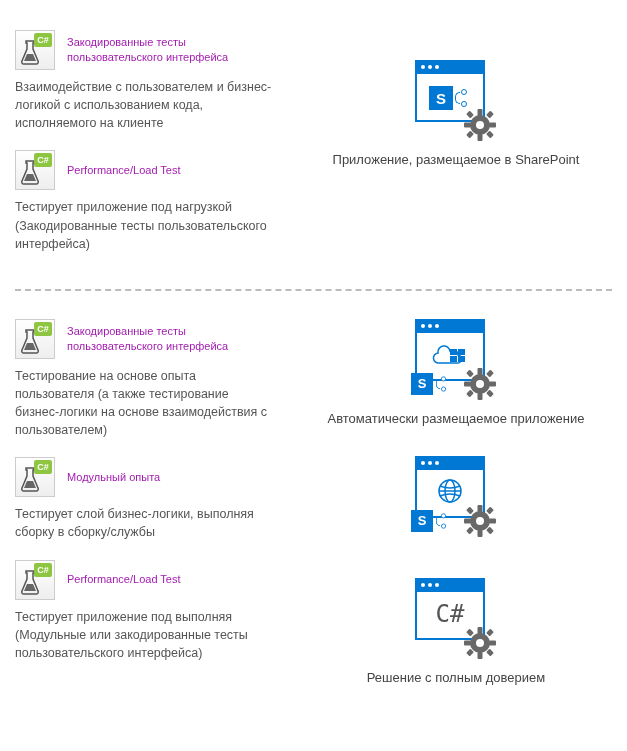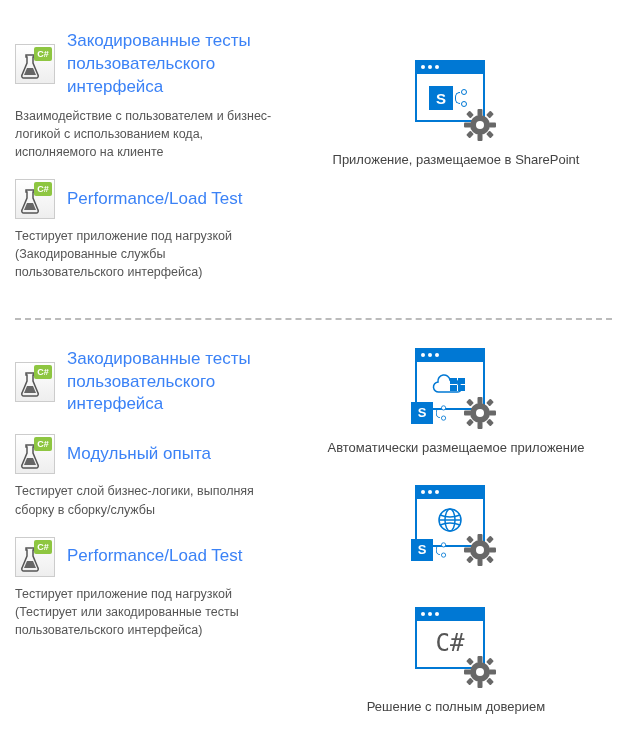--- a/index.html
+++ b/index.html
@@ -28,21 +28,21 @@
       width: 20px; height: 26px;
     }
     .test-icon .csharp {
       position: absolute; top: 2px; right: 2px;
       width: 18px; height: 14px;
       background: #8ec641;
       color: #fff; font-size: 9px; font-weight: bold;
       text-align: center; line-height: 14px;
       border-radius: 2px;
     }
-    .test-title { font-size: 17px; color: #3b82f6; line-height: 1.35; }
+    .test-title { font-size: 11px; color: #a21caf; line-height: 1.35; }
     .test-desc { font-size: 12.5px; color: #555; line-height: 1.45; margin-top: 8px; }
     .divider {
       border: none;
       border-top: 2px dashed #bbb;
       margin: 18px 0 28px;
     }
     .app-tile { display: flex; flex-direction: column; align-items: center; margin-bottom: 30px; }
     .app-icon-wrap { position: relative; width: 82px; height: 82px; margin-bottom: 10px; }
     .window {
       position: absolute; top: 0; left: 0;
@@ -150,21 +150,21 @@
     <div class="test-block">
       <div class="test-header">
         <div class="test-icon">
           <svg class="flask" viewBox="0 0 20 26">
               <use href="#flask-g"></use>
             </svg>
           <div class="csharp">C#</div>
         </div>
         <div class="test-title">Performance/Load Test</div>
       </div>
-      <div class="test-desc">Тестирует приложение под нагрузкой (Закодированные службы пользовательского интерфейса)</div>
+      <div class="test-desc">Тестирует приложение под нагрузкой (Закодированные тесты пользовательского интерфейса)</div>
     </div>
 
   </div>
 
   <div class="right-col">
     <div class="app-tile" style="margin-top:30px">
       <div class="app-icon-wrap">
         <div class="window">
             <span class="dot d1"></span>
             <span class="dot d2"></span>
@@ -194,20 +194,21 @@
       <div class="test-header">
         <div class="test-icon">
           <svg class="flask" viewBox="0 0 20 26">
               <use href="#flask-g"></use>
             </svg>
           <div class="csharp">C#</div>
         </div>
         <div class="test-title" style="white-space:pre-line">Закодированные тесты
 пользовательского интерфейса</div>
       </div>
+      <div class="test-desc">Тестирование на основе опыта пользователя (а также тестирование бизнес-логики на основе взаимодействия с пользователем)</div>
     </div>
 
     <div class="test-block">
       <div class="test-header">
         <div class="test-icon">
           <svg class="flask" viewBox="0 0 20 26">
               <use href="#flask-g"></use>
             </svg>
           <div class="csharp">C#</div>
         </div>
@@ -219,21 +220,21 @@
     <div class="test-block">
       <div class="test-header">
         <div class="test-icon">
           <svg class="flask" viewBox="0 0 20 26">
               <use href="#flask-g"></use>
             </svg>
           <div class="csharp">C#</div>
         </div>
         <div class="test-title">Performance/Load Test</div>
       </div>
-      <div class="test-desc">Тестирует приложение под нагрузкой (Тестирует или закодированные тесты пользовательского интерфейса)</div>
+      <div class="test-desc">Тестирует приложение под выполняя (Модульные или закодированные тесты пользовательского интерфейса)</div>
     </div>
 
   </div>
 
   <div class="right-col right-group">
 
     <div class="app-tile">
       <div class="app-icon-wrap">
         <div class="window">
             <span class="dot d1"></span>

